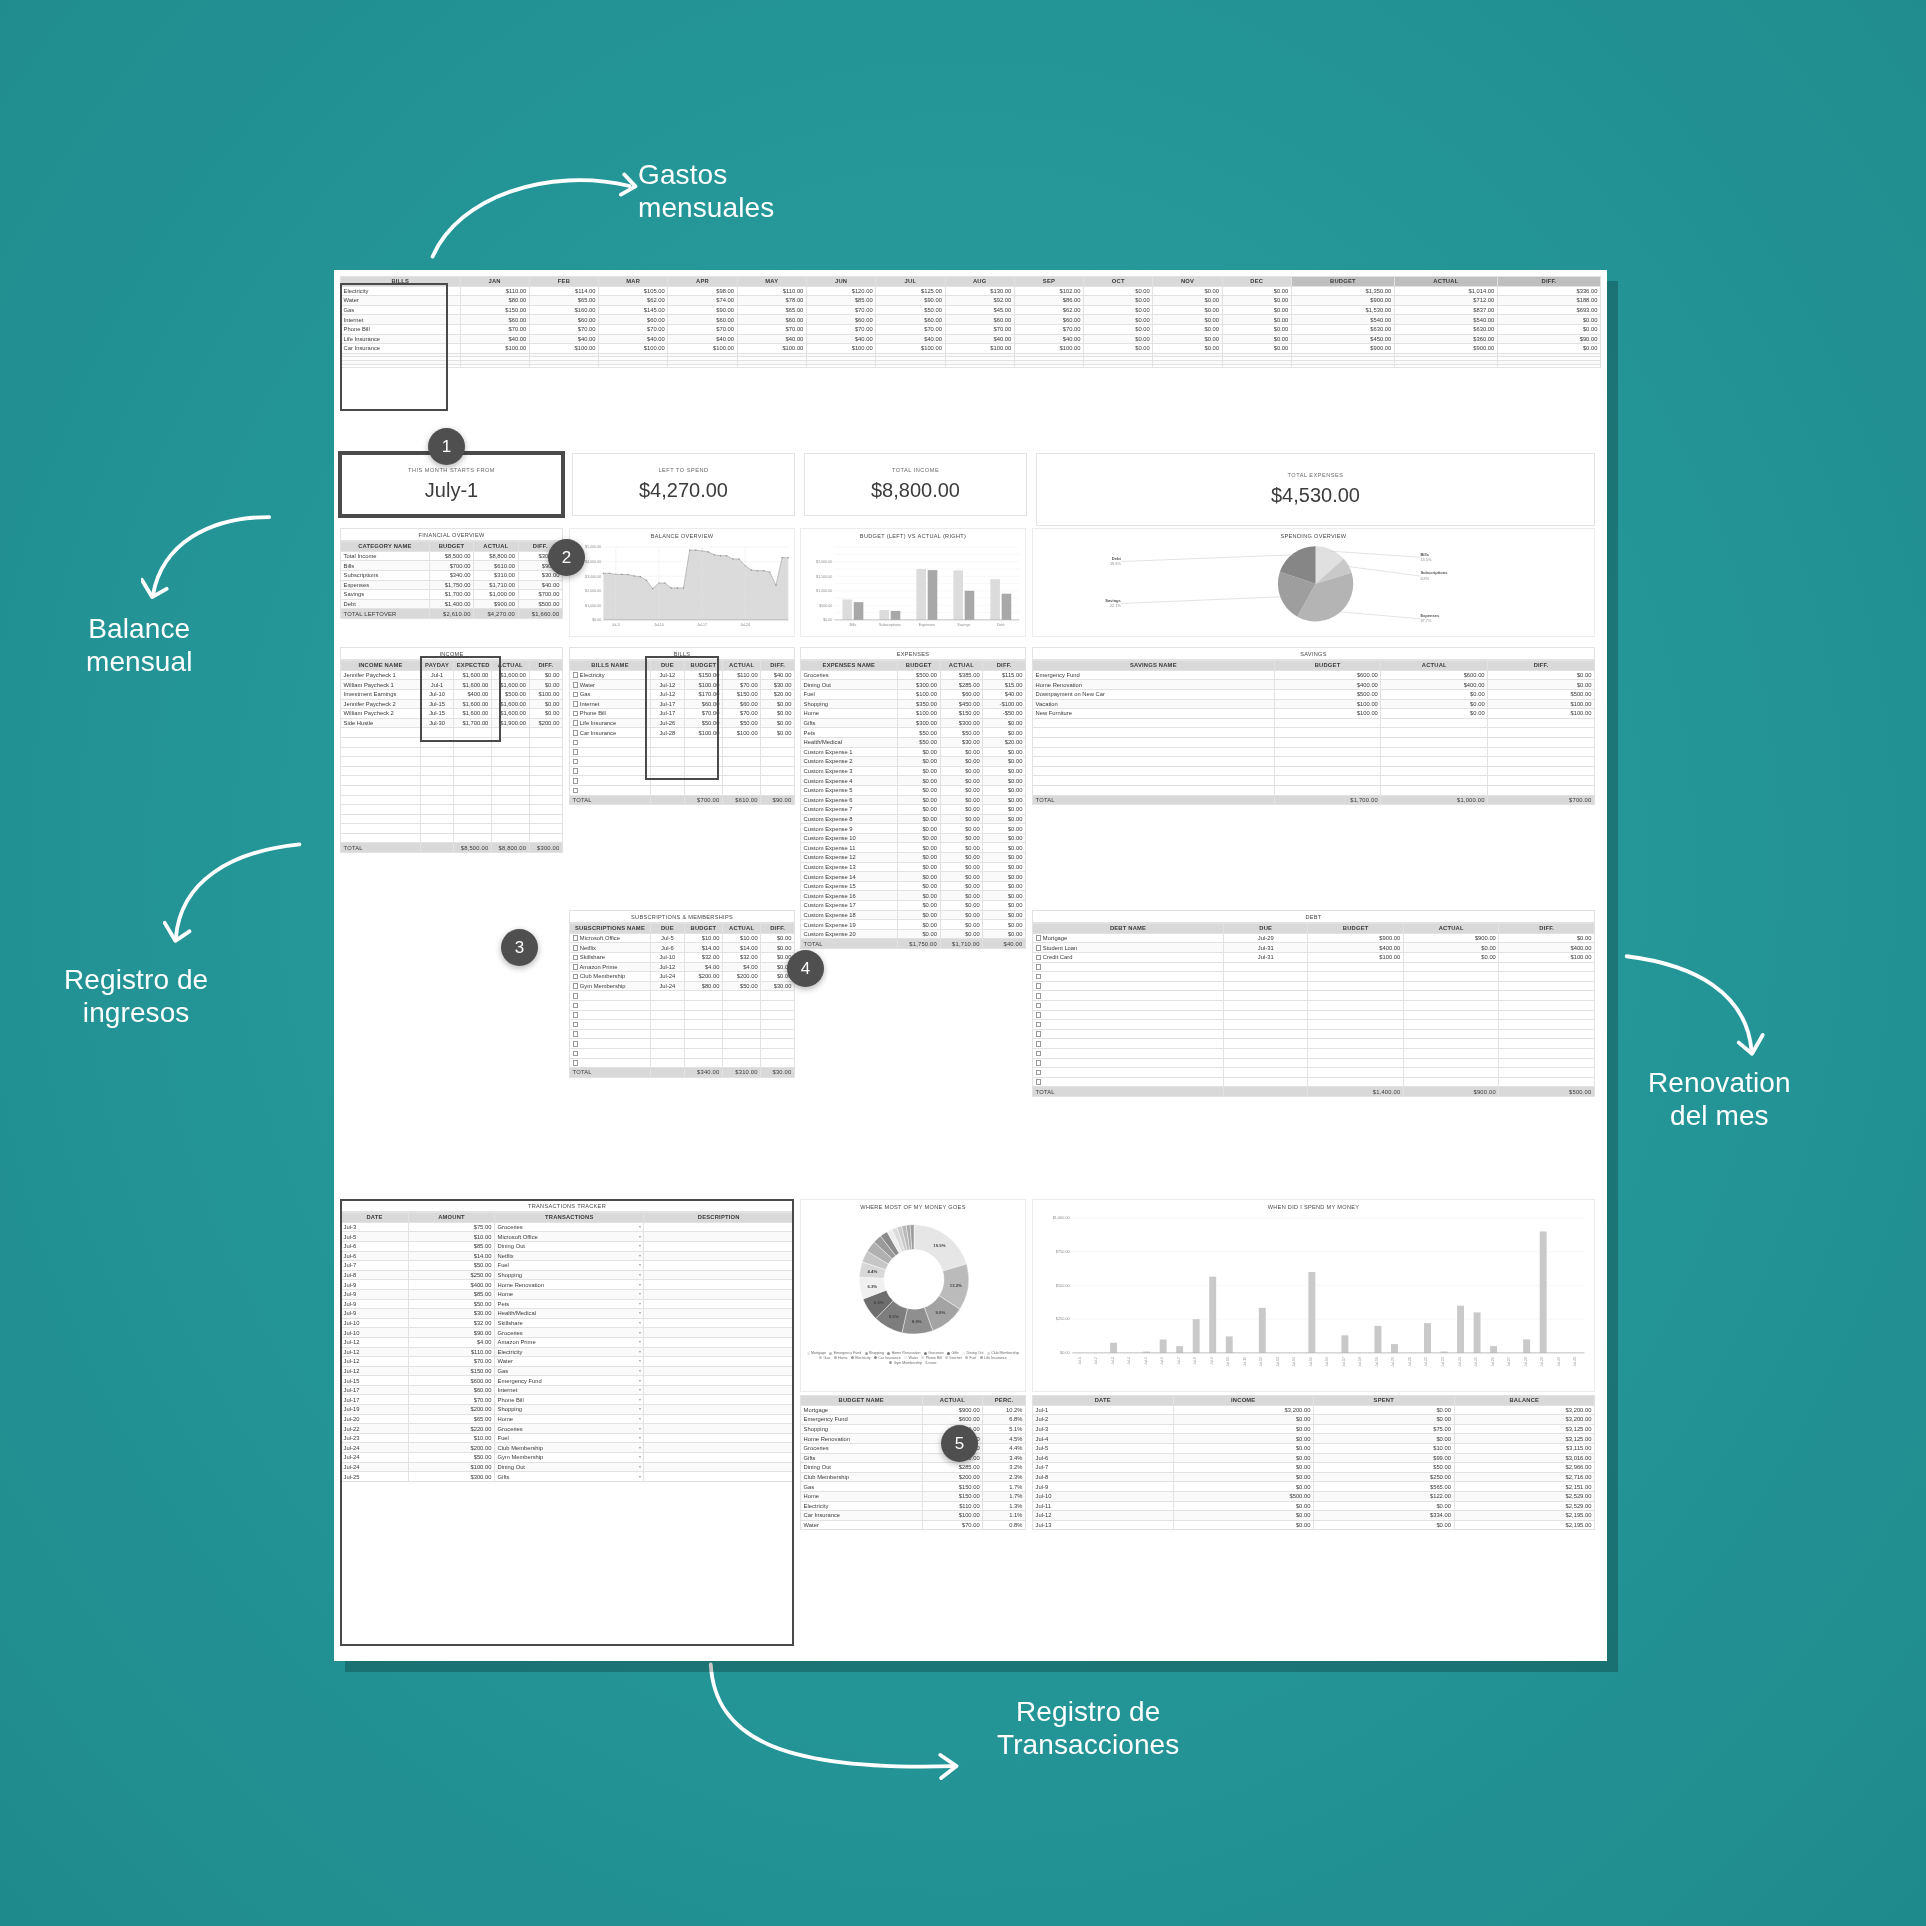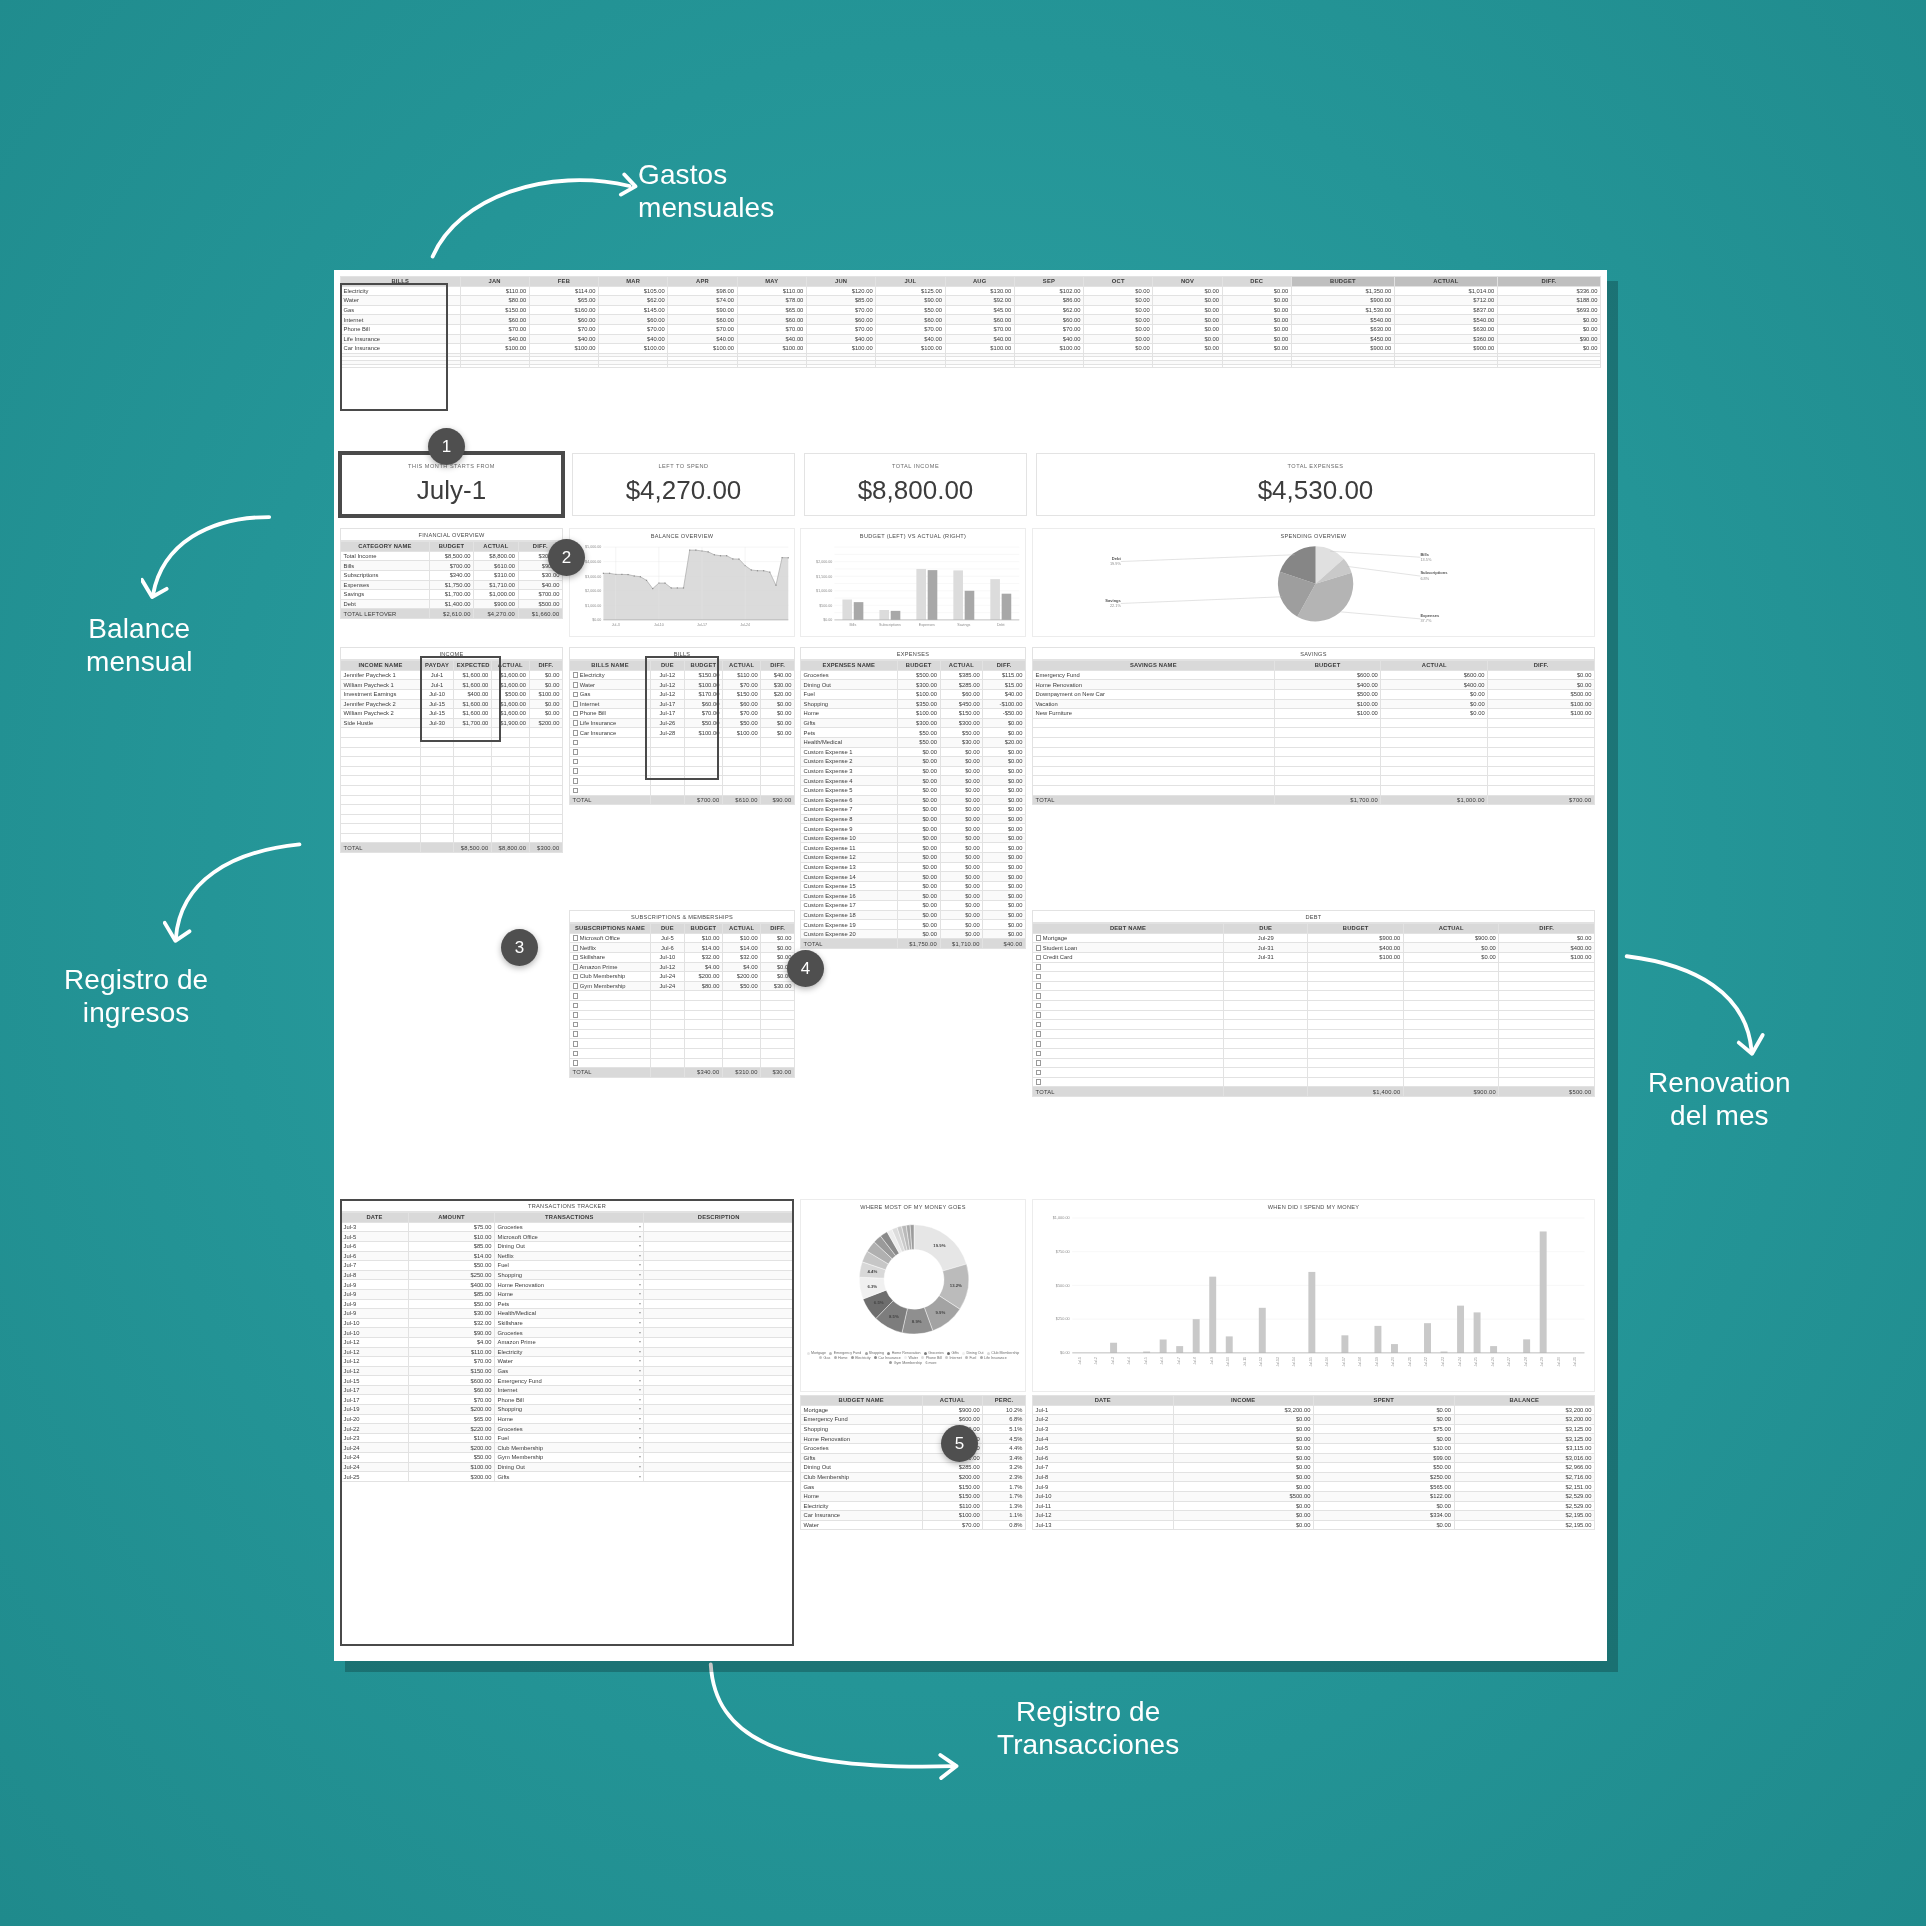--- a/index.html
+++ b/index.html
@@ -51,21 +51,21 @@
   .banner { text-align:center; font-size:5.6px; letter-spacing:0.3px;
       color:#474747; padding:2.6px 0; border:0.4px solid #e2e2e2; background:#fff; }
 
   
   .panel { position:absolute; }
 
   
   .kpi { border:0.4px solid #e3e3e3; background:#fff; height:100%;
          display:flex; flex-direction:column; align-items:center; justify-content:center; }
   .kpi .cap { font-size:5.6px; color:#6a6a6a; letter-spacing:0.5px; margin-bottom:5.1px; }
-  .kpi .val { font-size:26px; color:#3c3c3c; font-weight:400; }
+  .kpi .val { font-size:20px; color:#3c3c3c; font-weight:400; }
   .kpi.hl { outline:2.1px solid #4a4a4a; outline-offset:-0.9px; }
 
   
   .chart-box { border:0.4px solid #ececec; background:#fff; height:100%; position:relative; }
   .chart-title { text-align:center; font-size:5.6px; letter-spacing:0.3px; color:#4a4a4a; padding-top:4.3px; }
 
   
   .ring { position:absolute; border:2.1px solid #4a4a4a; }
   .bubble {
     position:absolute; width:37px; height:37px; border-radius:50%;
@@ -365,21 +365,21 @@
       <div class="cap">LEFT TO SPEND</div>
       <div class="val">$4,270.00</div>
     </div>
   </div>
   <div class="panel" style="left:470px; top:183px; width:223px; height:63px;">
     <div class="kpi">
       <div class="cap">TOTAL INCOME</div>
       <div class="val">$8,800.00</div>
     </div>
   </div>
-  <div class="panel" style="left:702px; top:183px; width:559px; height:63px;">
+  <div class="panel" style="left:702px; top:183px; width:559px; height:73px;">
     <div class="kpi">
       <div class="cap">TOTAL EXPENSES</div>
       <div class="val">$4,530.00</div>
     </div>
   </div>
 
   <div class="panel" style="left:6px; top:258px; width:223px;">
     <div class="banner">FINANCIAL OVERVIEW</div>
     <table class="sx" id="tbl-fin">
       <colgroup>

